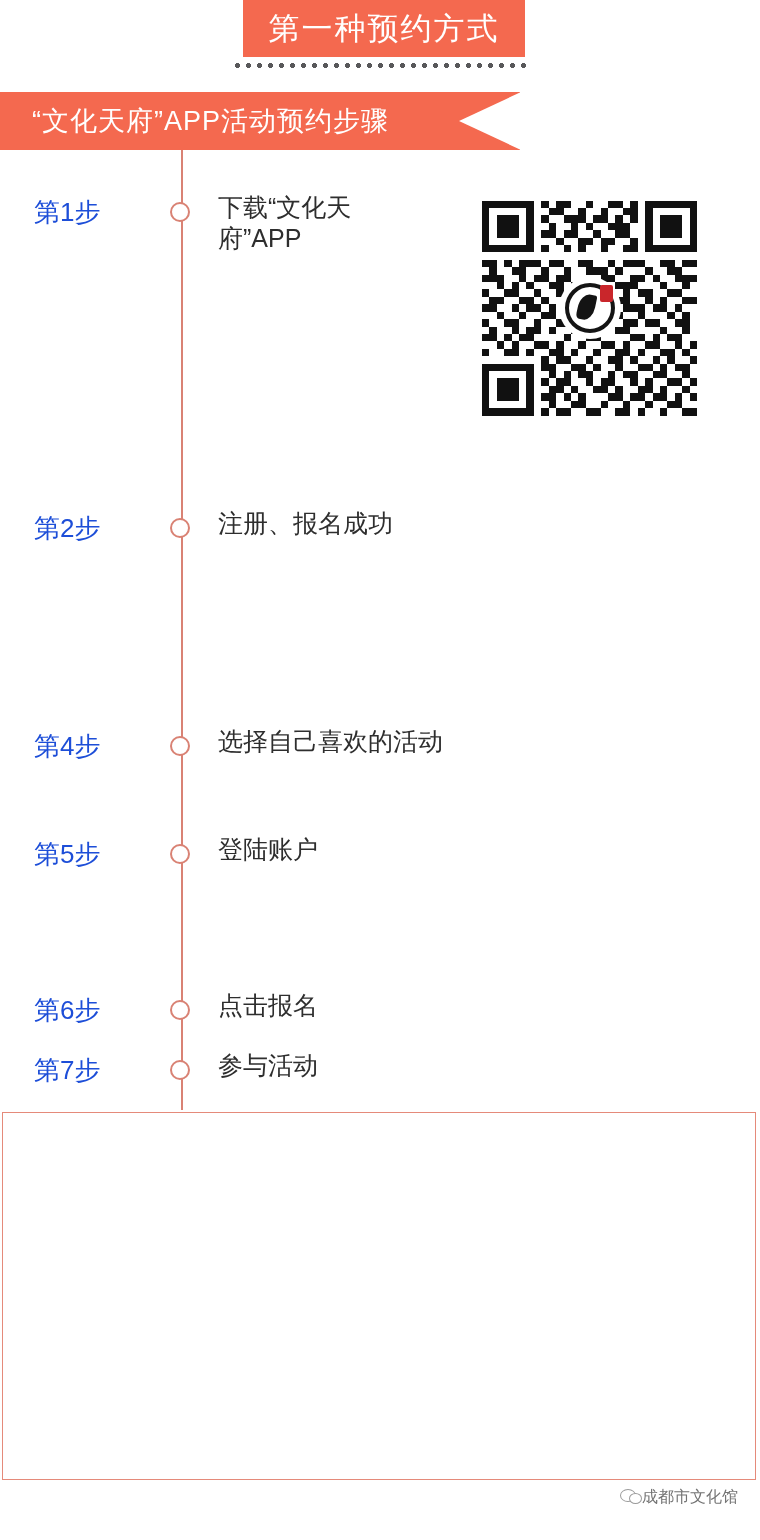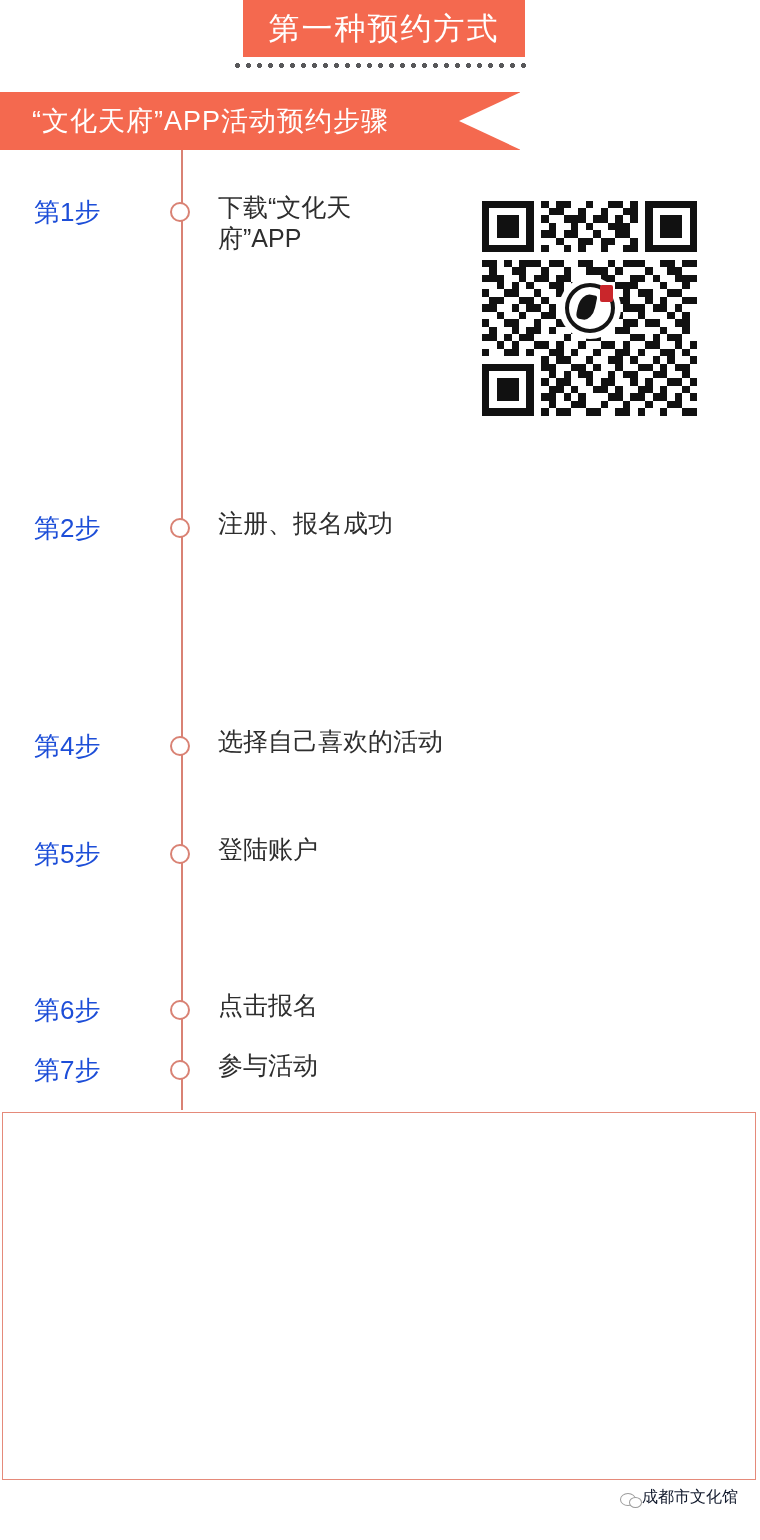--- a/index.html
+++ b/index.html
@@ -78,22 +78,22 @@
   
   .shot-panel{
     position:absolute;left:2px;top:1112px;width:754px;height:368px;
     border:1.6px solid #E58A7A;box-sizing:border-box;background:#ffffff;
   }
   .shot-inner{position:absolute;left:0;top:0;width:100%;height:100%;}
   .arrow{position:absolute;height:0;}
   .arrow.down{width:0;}
   
   .watermark{
-    position:absolute;right:22px;top:1487px;display:flex;align-items:flex-end;
-    color:#0f172a;font-size:16px;
+    position:absolute;right:22px;top:1487px;display:flex;align-items:flex-start;
+    color:#737373;font-size:16px;
   }
   .wm-icon{width:22px;height:17px;position:relative;}
   .wm-icon .b1{position:absolute;left:0;top:2px;width:14px;height:11px;border-radius:50%;
       border:1.3px solid #9b9b9b;}
   .wm-icon .b2{position:absolute;right:0;top:6px;width:11px;height:9px;border-radius:50%;
       border:1.3px solid #9b9b9b;background:#ffffff;}
 </style>
 </head>
 <body>
 

